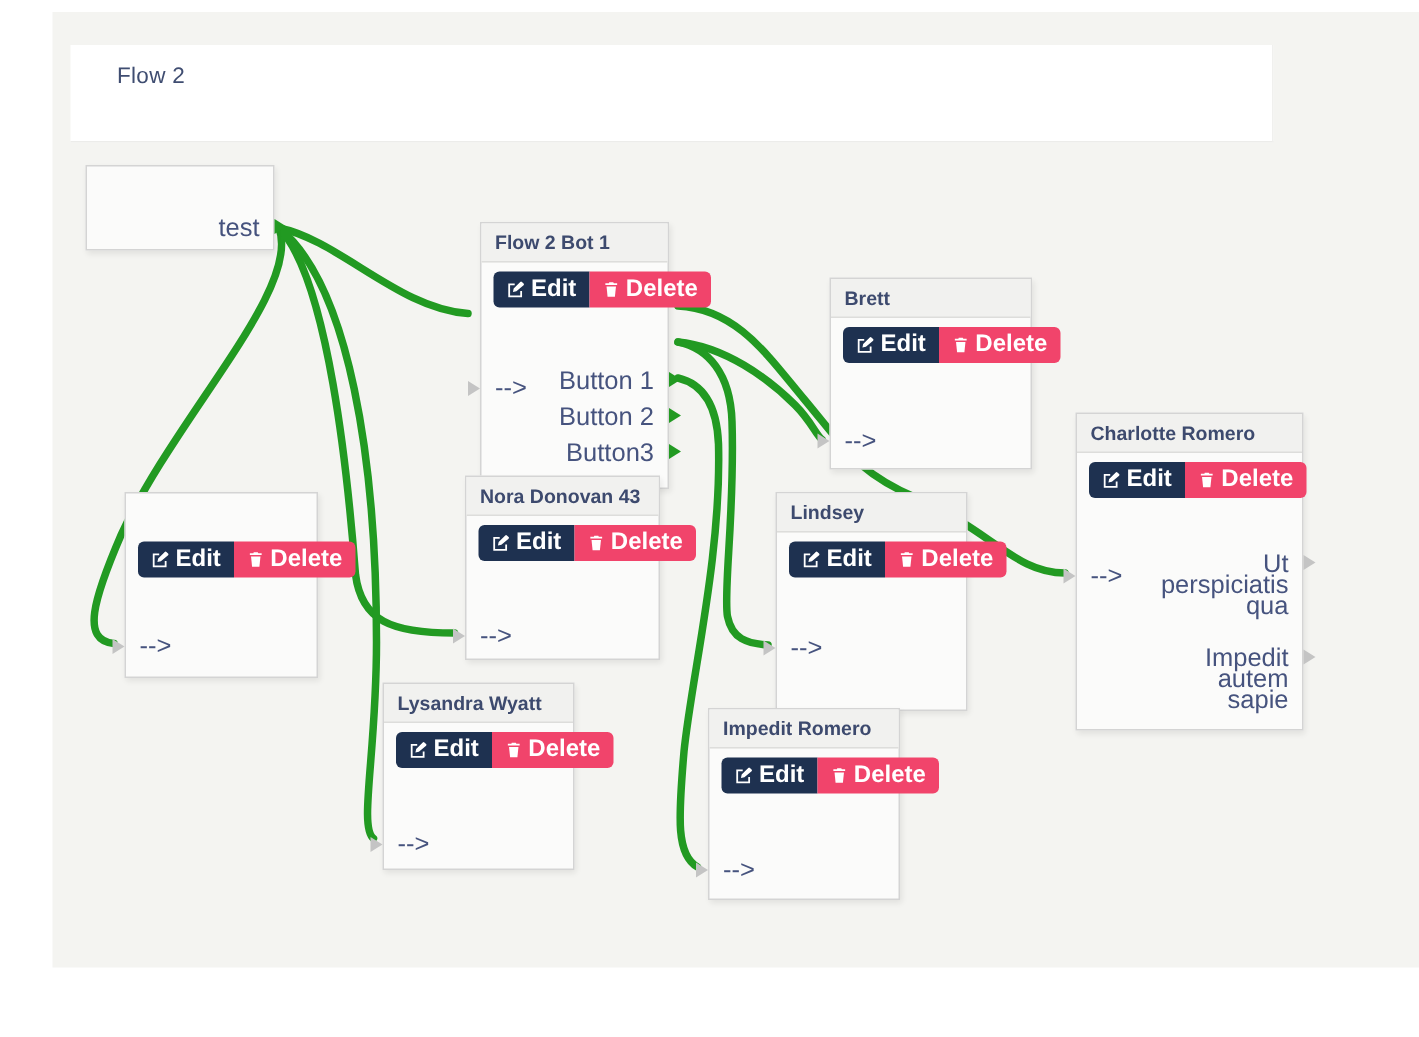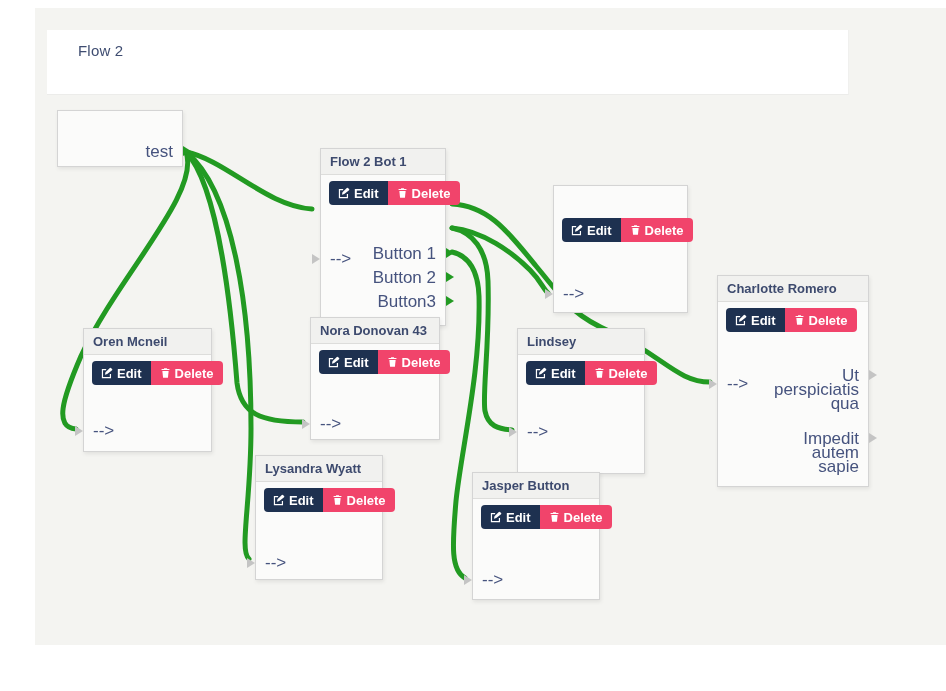--- a/index.html
+++ b/index.html
@@ -32,21 +32,21 @@
   }
   .node-header{
     height:26px;line-height:25px;padding:0 9px;background:#f1f1ef;
     border-bottom:1px solid #dddddb;font-size:13px;font-weight:bold;
     color:var(--node-title-text,#3d4a6e);box-sizing:border-box;
     white-space:nowrap;overflow:hidden;
   }
   .node-actions{position:absolute;top:32px;left:8px;display:flex;}
   .node-actions button{
     display:flex;align-items:center;gap:4px;height:24px;padding:0 9px;
-    font-size:13px;font-weight:bold;color:#fff;border:none;cursor:pointer;
+    font-size:16px;font-weight:bold;color:#fff;border:none;cursor:pointer;
     font-family:inherit;
   }
   .btn-edit{background:var(--edit-button,#1e3150);border-radius:4px 0 0 4px;}
   .btn-delete{background:var(--delete-button,#f1446b);border-radius:0 4px 4px 0;}
   .io{
     position:absolute;font-size:17px;color:var(--body-text,#46537e);
     line-height:14px;
   }
   .io.input{left:9px;}
   .io.output{right:9px;text-align:right;white-space:pre-line;max-width:110px;}
@@ -110,20 +110,21 @@
   <div class="io input" style="top: 103px;">--&gt;</div>
       <div class="port port-in" style="top: 105px;"></div>
       <div class="io output" style="top: 98px;">Button 1</div>
       <div class="port port-out connected" style="top: 99px;"></div>
       <div class="io output" style="top: 122px;">Button 2</div>
       <div class="port port-out connected" style="top: 123px;"></div>
       <div class="io output" style="top: 146px;">Button3</div>
       <div class="port port-out connected" style="top: 147px;"></div>
     </div>
     <div class="node" style="left: 553px; top: 185px; width: 135px; height: 128px;">
+    <div class="node-header">Brett</div>
     <div class="node-actions">
       <button class="btn-edit">
         <span style="display:inline-flex;">
           <svg width="12" height="12" viewBox="0 0 14 14">
             <path fill="none" stroke="#ffffff" stroke-width="1.4" d="M11 8.2 V12.3 H1.7 V3 H6"></path>
             <path fill="#ffffff" d="M12.9 2.4 11.6 1.1 a0.9 0.9 0 0 0 -1.3 0 L5.2 6.2 4.6 8.9 7.3 8.3 12.9 3.7 a0.9 0.9 0 0 0 0 -1.3 z"></path>
           </svg>
         </span>
         <span class="btn-label">Edit</span>
       </button>
@@ -134,21 +135,20 @@
             <path fill="#ffffff" d="M3 4.4 h8 L10.1 13.2 H3.9 z"></path>
           </svg>
         </span>
         <span class="btn-label">Delete</span>
       </button>
     </div>
   <div class="io input" style="top: 101px;">--&gt;</div>
       <div class="port port-in" style="top: 103px;"></div>
     </div>
     <div class="node" style="left: 83px; top: 328px; width: 129px; height: 124px;">
-    <div class="node-header">Oren Mcneil</div>
     <div class="node-actions">
       <button class="btn-edit">
         <span style="display:inline-flex;">
           <svg width="12" height="12" viewBox="0 0 14 14">
             <path fill="none" stroke="#ffffff" stroke-width="1.4" d="M11 8.2 V12.3 H1.7 V3 H6"></path>
             <path fill="#ffffff" d="M12.9 2.4 11.6 1.1 a0.9 0.9 0 0 0 -1.3 0 L5.2 6.2 4.6 8.9 7.3 8.3 12.9 3.7 a0.9 0.9 0 0 0 0 -1.3 z"></path>
           </svg>
         </span>
         <span class="btn-label">Edit</span>
       </button>
@@ -234,21 +234,21 @@
             <path fill="#ffffff" d="M3 4.4 h8 L10.1 13.2 H3.9 z"></path>
           </svg>
         </span>
         <span class="btn-label">Delete</span>
       </button>
     </div>
   <div class="io input" style="top: 100px;">--&gt;</div>
       <div class="port port-in" style="top: 102px;"></div>
     </div>
     <div class="node" style="left: 472px; top: 472px; width: 128px; height: 128px;">
-    <div class="node-header">Jasper Button</div>
+    <div class="node-header">Impedit Romero</div>
     <div class="node-actions">
       <button class="btn-edit">
         <span style="display:inline-flex;">
           <svg width="12" height="12" viewBox="0 0 14 14">
             <path fill="none" stroke="#ffffff" stroke-width="1.4" d="M11 8.2 V12.3 H1.7 V3 H6"></path>
             <path fill="#ffffff" d="M12.9 2.4 11.6 1.1 a0.9 0.9 0 0 0 -1.3 0 L5.2 6.2 4.6 8.9 7.3 8.3 12.9 3.7 a0.9 0.9 0 0 0 0 -1.3 z"></path>
           </svg>
         </span>
         <span class="btn-label">Edit</span>
       </button>

